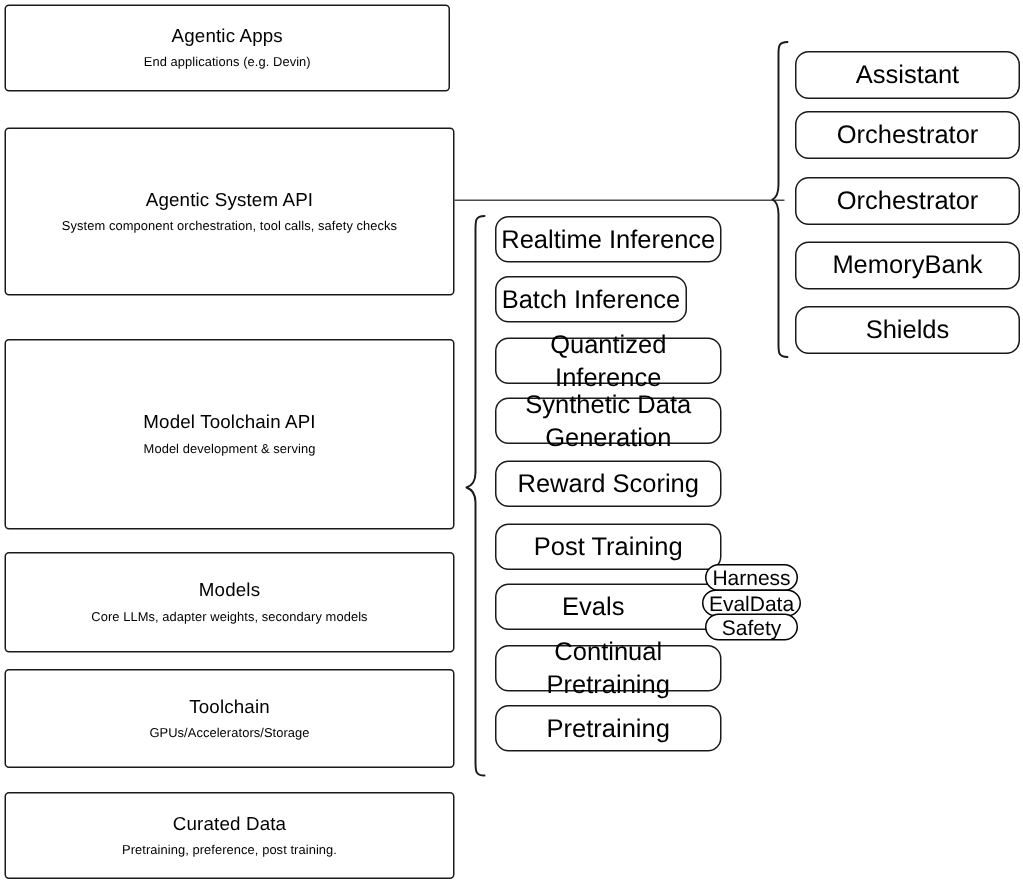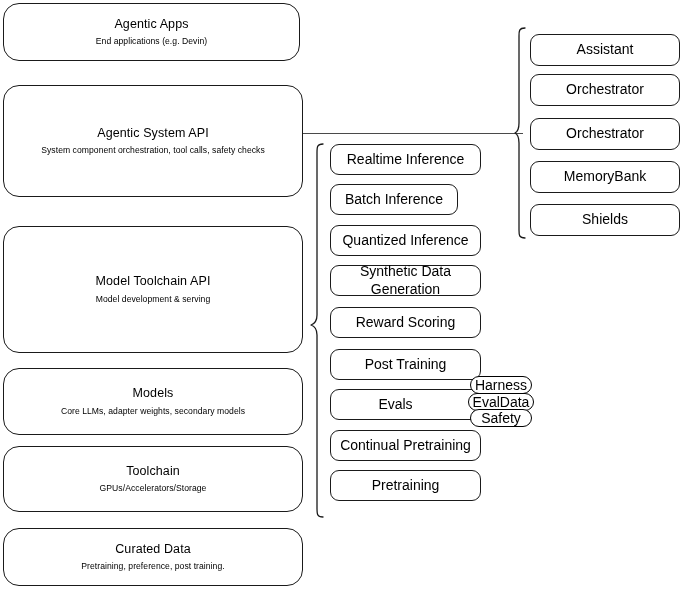--- a/index.html
+++ b/index.html
@@ -17,21 +17,21 @@
     height: 591px;
     background: #ffffff;
     overflow: hidden;
   }
 
   
   .box {
     position: absolute;
     box-sizing: border-box;
     border: 1.3px solid #1a1a1a;
-    border-radius: 16px;
+    border-radius: 3px;
     background: #ffffff;
     display: flex;
     flex-direction: column;
     align-items: center;
     justify-content: center;
     text-align: center;
     line-height: 1.25;
   }
 
   
@@ -42,21 +42,21 @@
   }
   .layer .layer-sub {
     font-size: 8.6px;
     color: #000;
     margin-top: 4px;
     letter-spacing: .05px;
   }
 
   
   .item {
-    font-size: 14px;
+    font-size: 17px;
     border-radius: 9px;
     border-width: 1.2px;
   }
   .item .item-label { pointer-events: none; }
 
   
   .item.evals .item-label { transform: translateX(-10px); }
 
   
   .pill {

